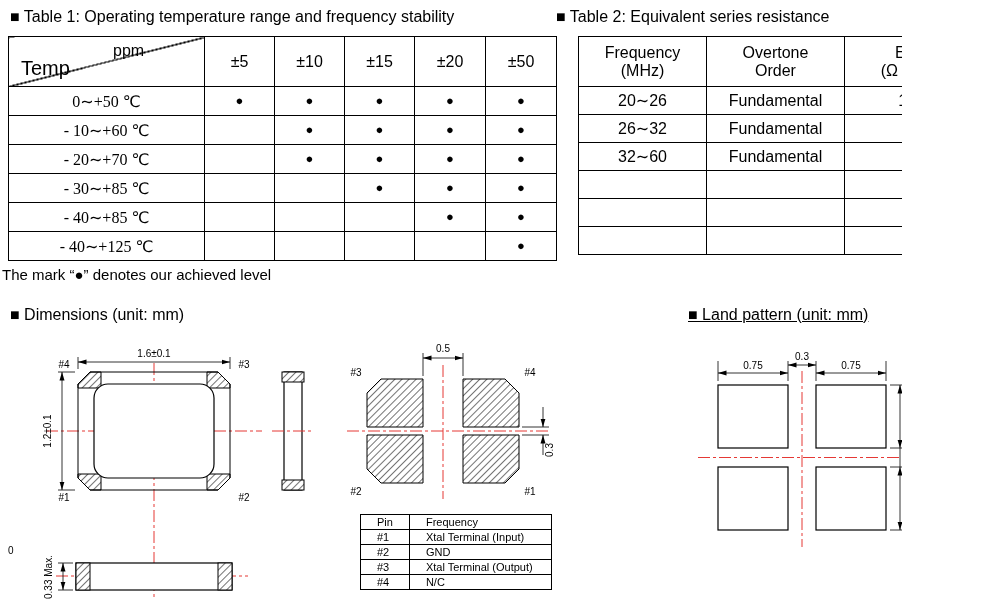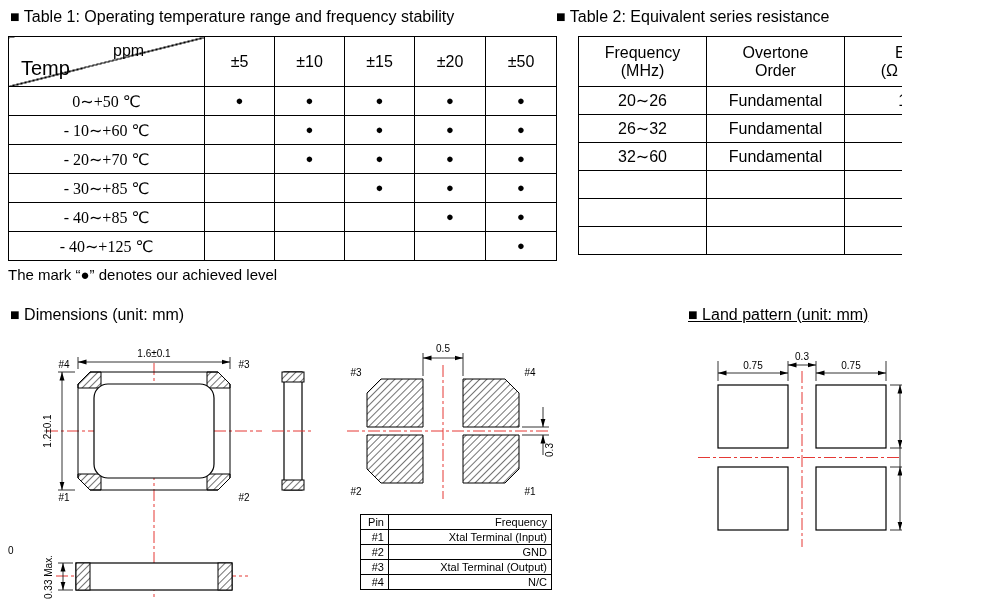--- a/index.html
+++ b/index.html
@@ -30,21 +30,21 @@
     background:linear-gradient(to bottom right,
       #fff calc(50% - 0.7px), #000 calc(50% - 0.7px),
       #000 calc(50% + 0.7px), #fff calc(50% + 0.7px));
   }
   .diag-ppm { position:absolute; top:5px; left:104px; font-size:16px; }
   .diag-temp { position:absolute; bottom:6px; left:12px; font-size:20px; }
 
   table.pintbl { position:absolute; left:360px; top:514px; width:192px; border-collapse:collapse; background:#fff; }
   table.pintbl th, table.pintbl td {
     border:1px solid #000; font-size:11px; font-weight:normal;
-    text-align:right; padding:1px 4px; height:13px; white-space:nowrap;
+    text-align:left; padding:1px 16px; height:13px; white-space:nowrap;
   }
   table.pintbl th:first-child, table.pintbl td:first-child { width:28px; }
 
   svg.drawing { position:absolute; overflow:visible; }
   svg text { font-size:10px; fill:#000; font-family:"Liberation Sans", sans-serif; }
   .cl { stroke:#e53935; stroke-width:1; stroke-dasharray:12 3 3 3; fill:none; }
   .dimline { stroke:#000; stroke-width:0.8; fill:none; }
   .outline { stroke:#000; stroke-width:1.2; fill:#fff; }
   .thin { stroke:#000; stroke-width:1; fill:none; }
   .hpad { stroke:#000; stroke-width:1; }
@@ -121,21 +121,21 @@
         <tr>
           <td>- 40∼+125 ℃</td>
           <td></td>
           <td></td>
           <td></td>
           <td></td>
           <td class="dot">●</td>
         </tr>
       </tbody>
   </table>
-  <div class="note" style="left:8px; top:266px;">The mark “●” denotes our achieved level</div>
+  <div class="note" style="left:2px; top:266px;">The mark “●” denotes our achieved level</div>
 
   <div class="sec-title" style="left:556px; top:8px;">■ Table 2: Equivalent series resistance</div>
   <table class="tbl tbl2">
     <colgroup>
       <col style="width:128px">
         <col style="width:138px">
         <col style="width:134px">
     </colgroup>
     <thead>
       <tr>

